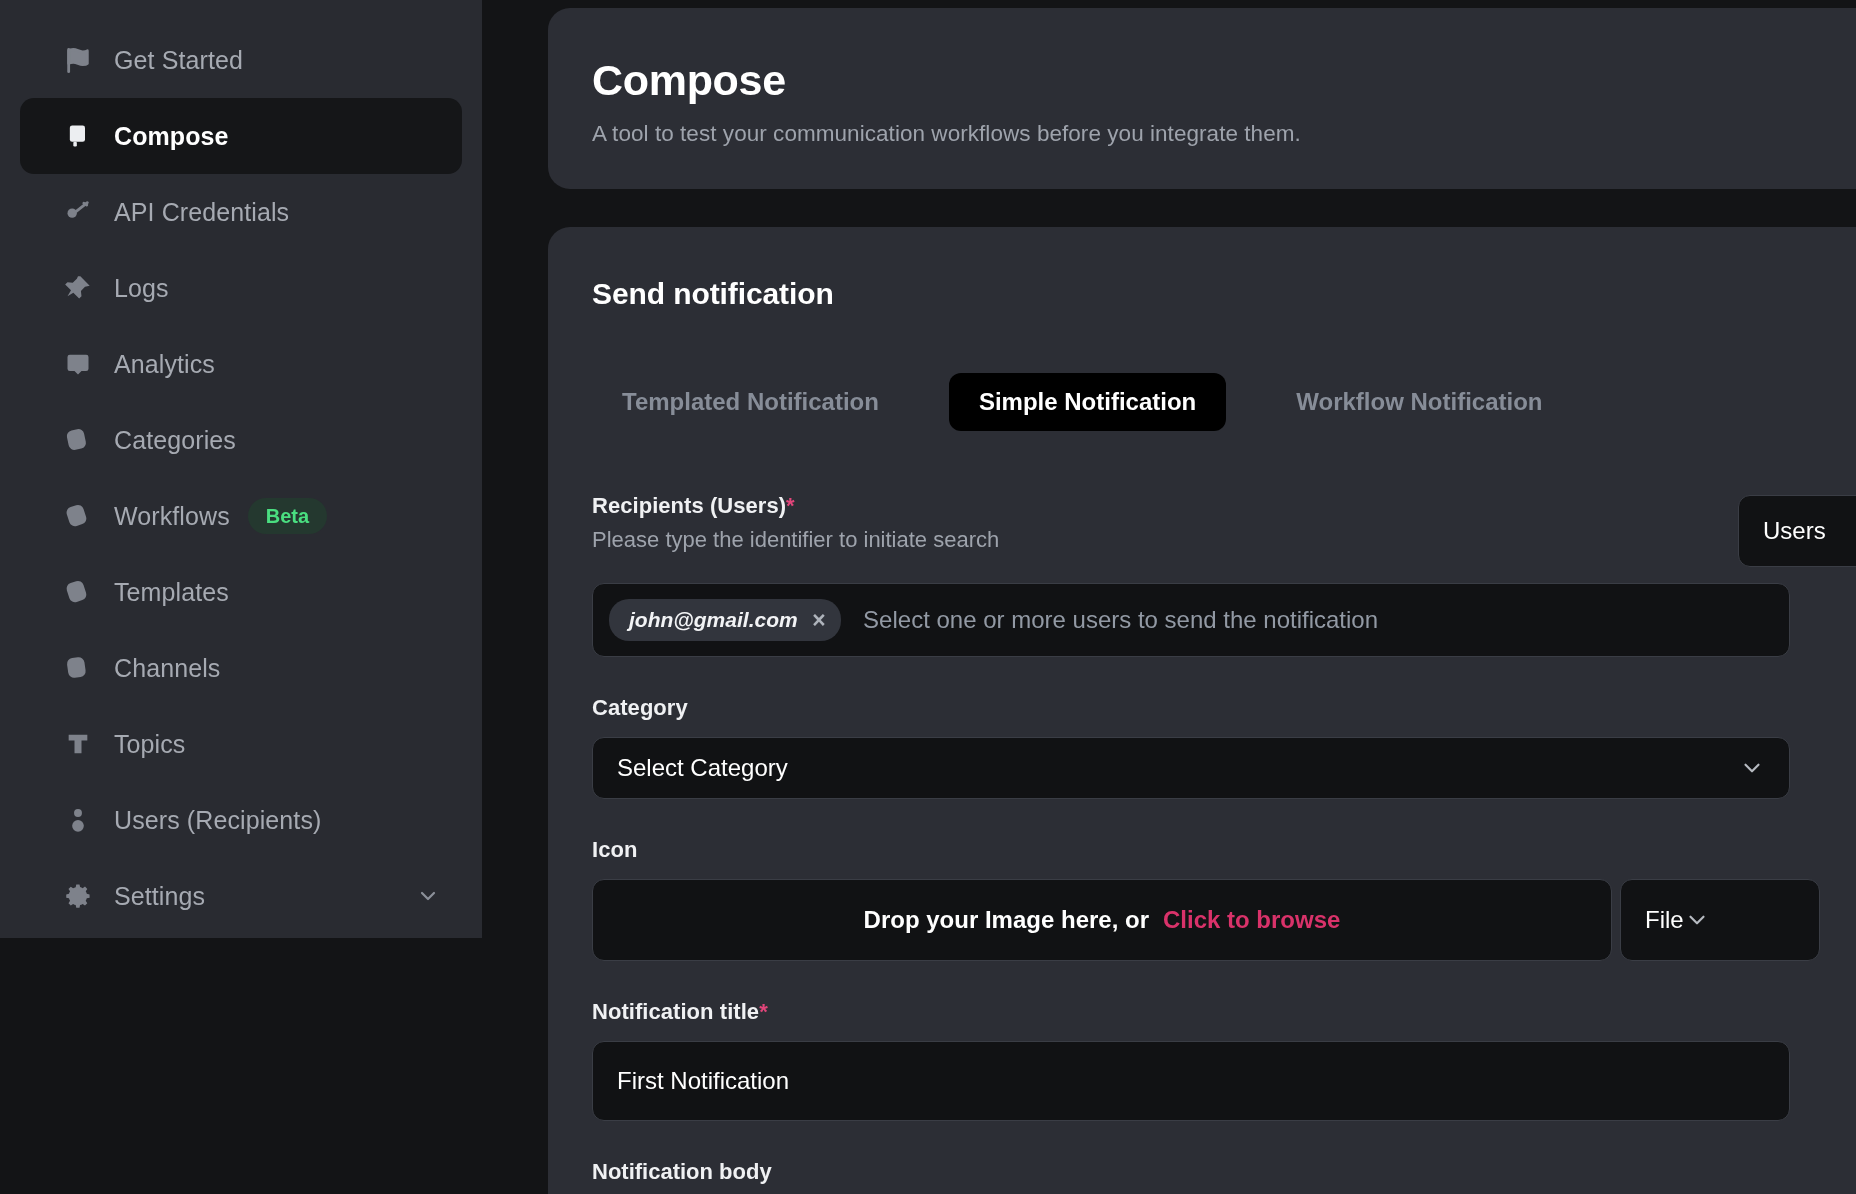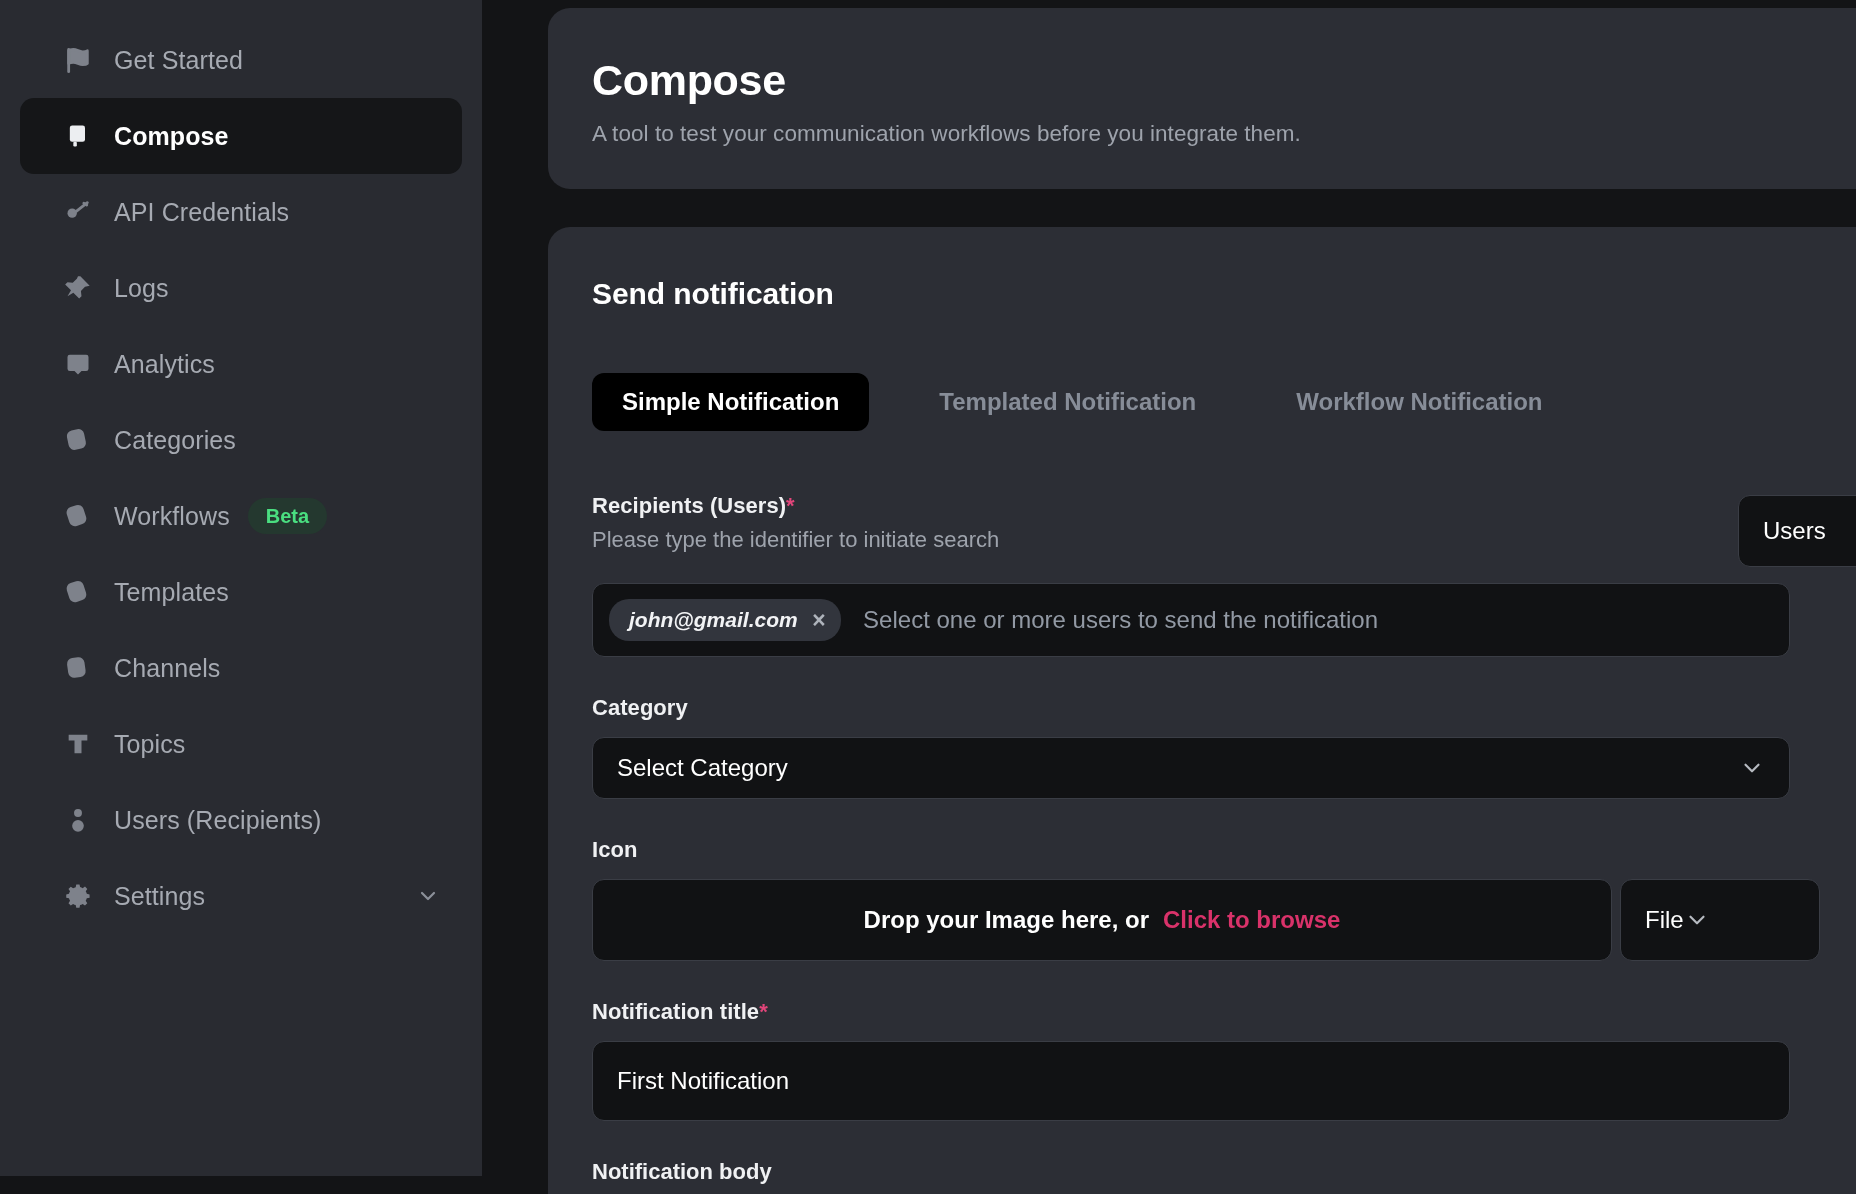--- a/index.html
+++ b/index.html
@@ -17,21 +17,21 @@
     position: relative;
     width: 1856px;
     height: 1194px;
     display: flex;
     background: #131416;
   }
 
   
   #sidebar {
     width: 482px;
-    height: 1176px;
+    height: 938px;
     background: #292b31;
     flex: 0 0 482px;
     padding-top: 22px;
     overflow: hidden;
   }
 
   .nav-item {
     display: flex;
     align-items: center;
     height: 76px;
@@ -405,22 +405,22 @@
     <section class="panel" id="header-panel">
       <h1 class="page-title">Compose</h1>
       <p class="page-subtitle">A tool to test your communication workflows before you integrate them.</p>
     </section>
 
     <section class="panel" id="form-panel">
 
       <h2 class="section-title">Send notification</h2>
 
       <div class="tabs">
+        <div class="tab">Templated Notification</div>
         <div class="tab active">Simple Notification</div>
-        <div class="tab">Templated Notification</div>
         <div class="tab">Workflow Notification</div>
       </div>
 
       <div class="row-head">
         <div class="labels">
           <div class="field-label">
             <span>Recipients (Users)</span><span class="req">*</span>
           </div>
           <div class="field-help">Please type the identifier to initiate search</div>
         </div>

